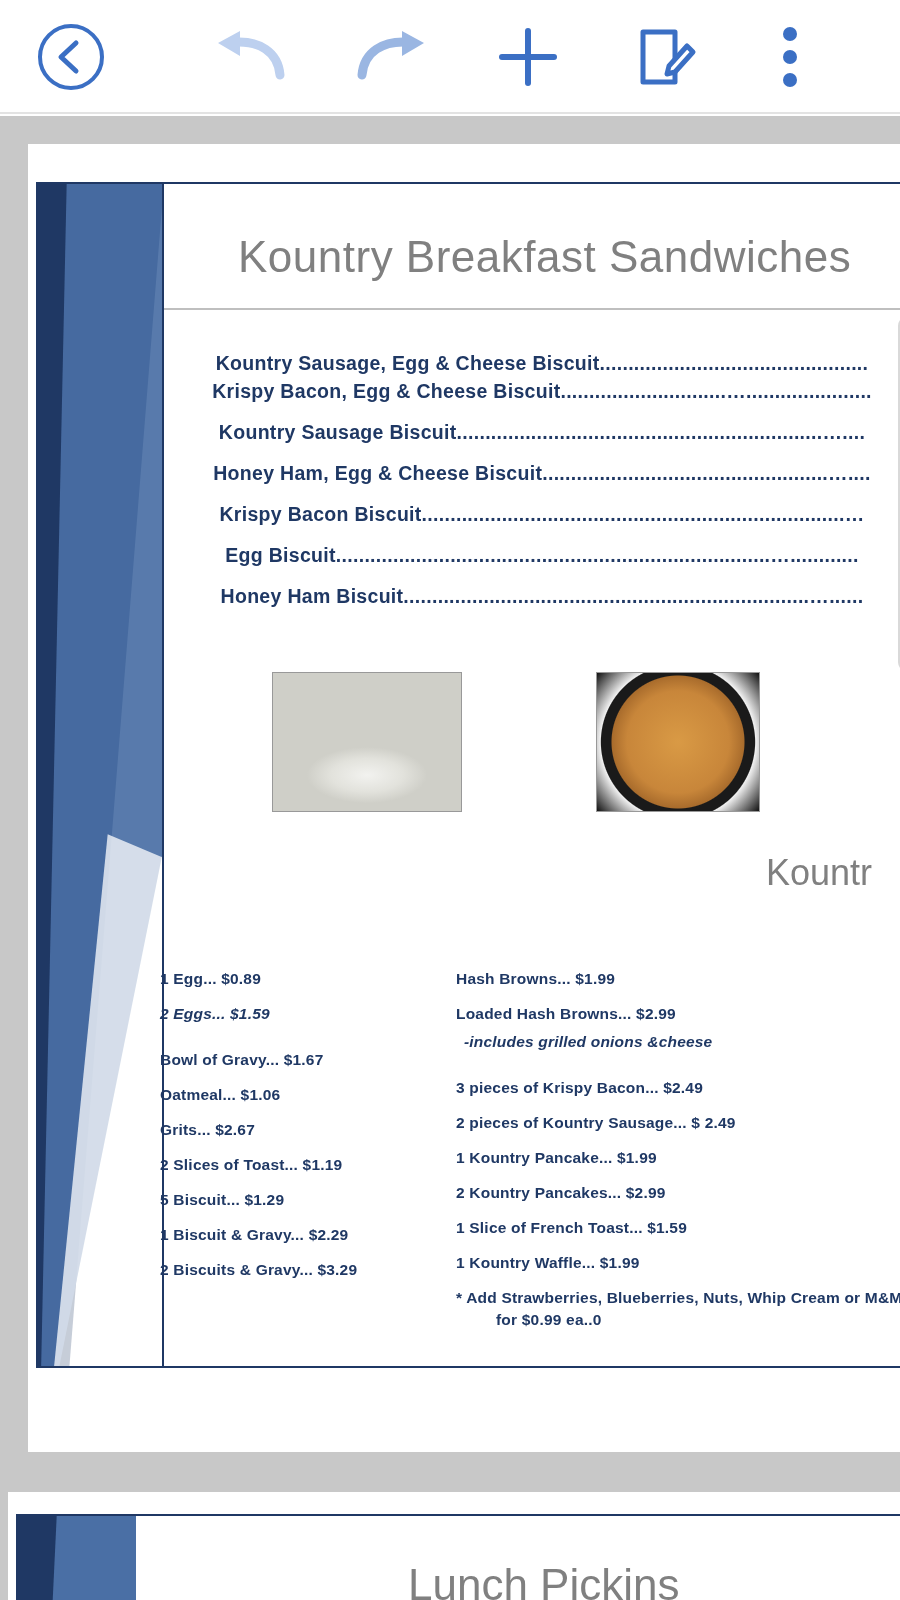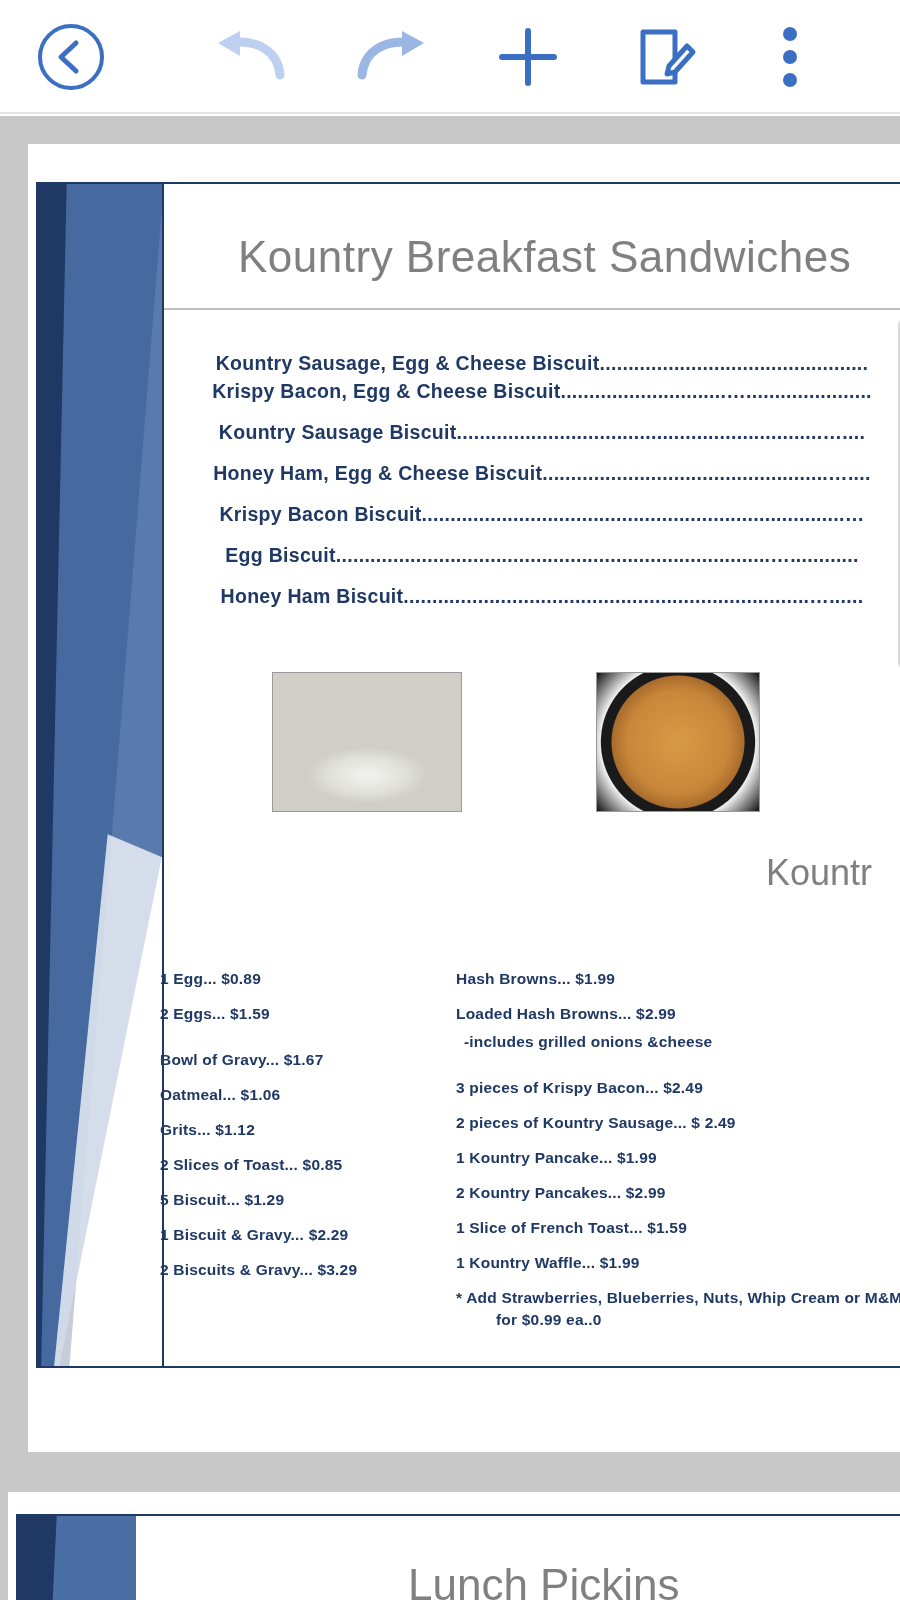--- a/index.html
+++ b/index.html
@@ -224,21 +224,21 @@
   .col-right { left: 296px; width: 640px; }
   .price-line {
     white-space: nowrap;
     margin-bottom: 17px;
     letter-spacing: .2px;
   }
   .price-line.sub {
     margin-bottom: 10px;
     padding-left: 8px;
   }
-  .price-line.gap { margin-bottom: 28px; }
+  .price-line.gap { margin-bottom: 28px; font-style: italic; }
   .price-line.note {
     margin-bottom: 0;
   }
 
   .page-2 .p2-ribbon {
     position: absolute;
     left: 8px;
     top: 22px;
     width: 120px;
     height: 202px;
@@ -374,22 +374,22 @@
       </div>
 
       <div class="doc-title-2">Kountr</div>
 
       <div class="price-cols">
         <div class="price-col col-left">
           <div class="price-line">1 Egg...  $0.89</div>
           <div class="price-line gap">2 Eggs...  $1.59</div>
           <div class="price-line">Bowl of Gravy...  $1.67</div>
           <div class="price-line">Oatmeal...  $1.06</div>
-          <div class="price-line">Grits...  $1.12</div>
-          <div class="price-line">2 Slices of Toast...  $0.85</div>
+          <div class="price-line">Grits...  $2.67</div>
+          <div class="price-line">2 Slices of Toast...  $1.19</div>
           <div class="price-line">5 Biscuit...  $1.29</div>
           <div class="price-line">1 Biscuit &amp; Gravy...  $2.29</div>
           <div class="price-line">2 Biscuits &amp; Gravy...  $3.29</div>
         </div>
         <div class="price-col col-right">
           <div class="price-line">Hash Browns...  $1.99</div>
           <div class="price-line sub" style="padding-left:0">Loaded Hash Browns...  $2.99</div>
           <div class="price-line sub gap">-includes grilled onions &amp;cheese</div>
           <div class="price-line">3 pieces of Krispy Bacon...  $2.49</div>
           <div class="price-line">2 pieces of Kountry Sausage...  $ 2.49</div>

